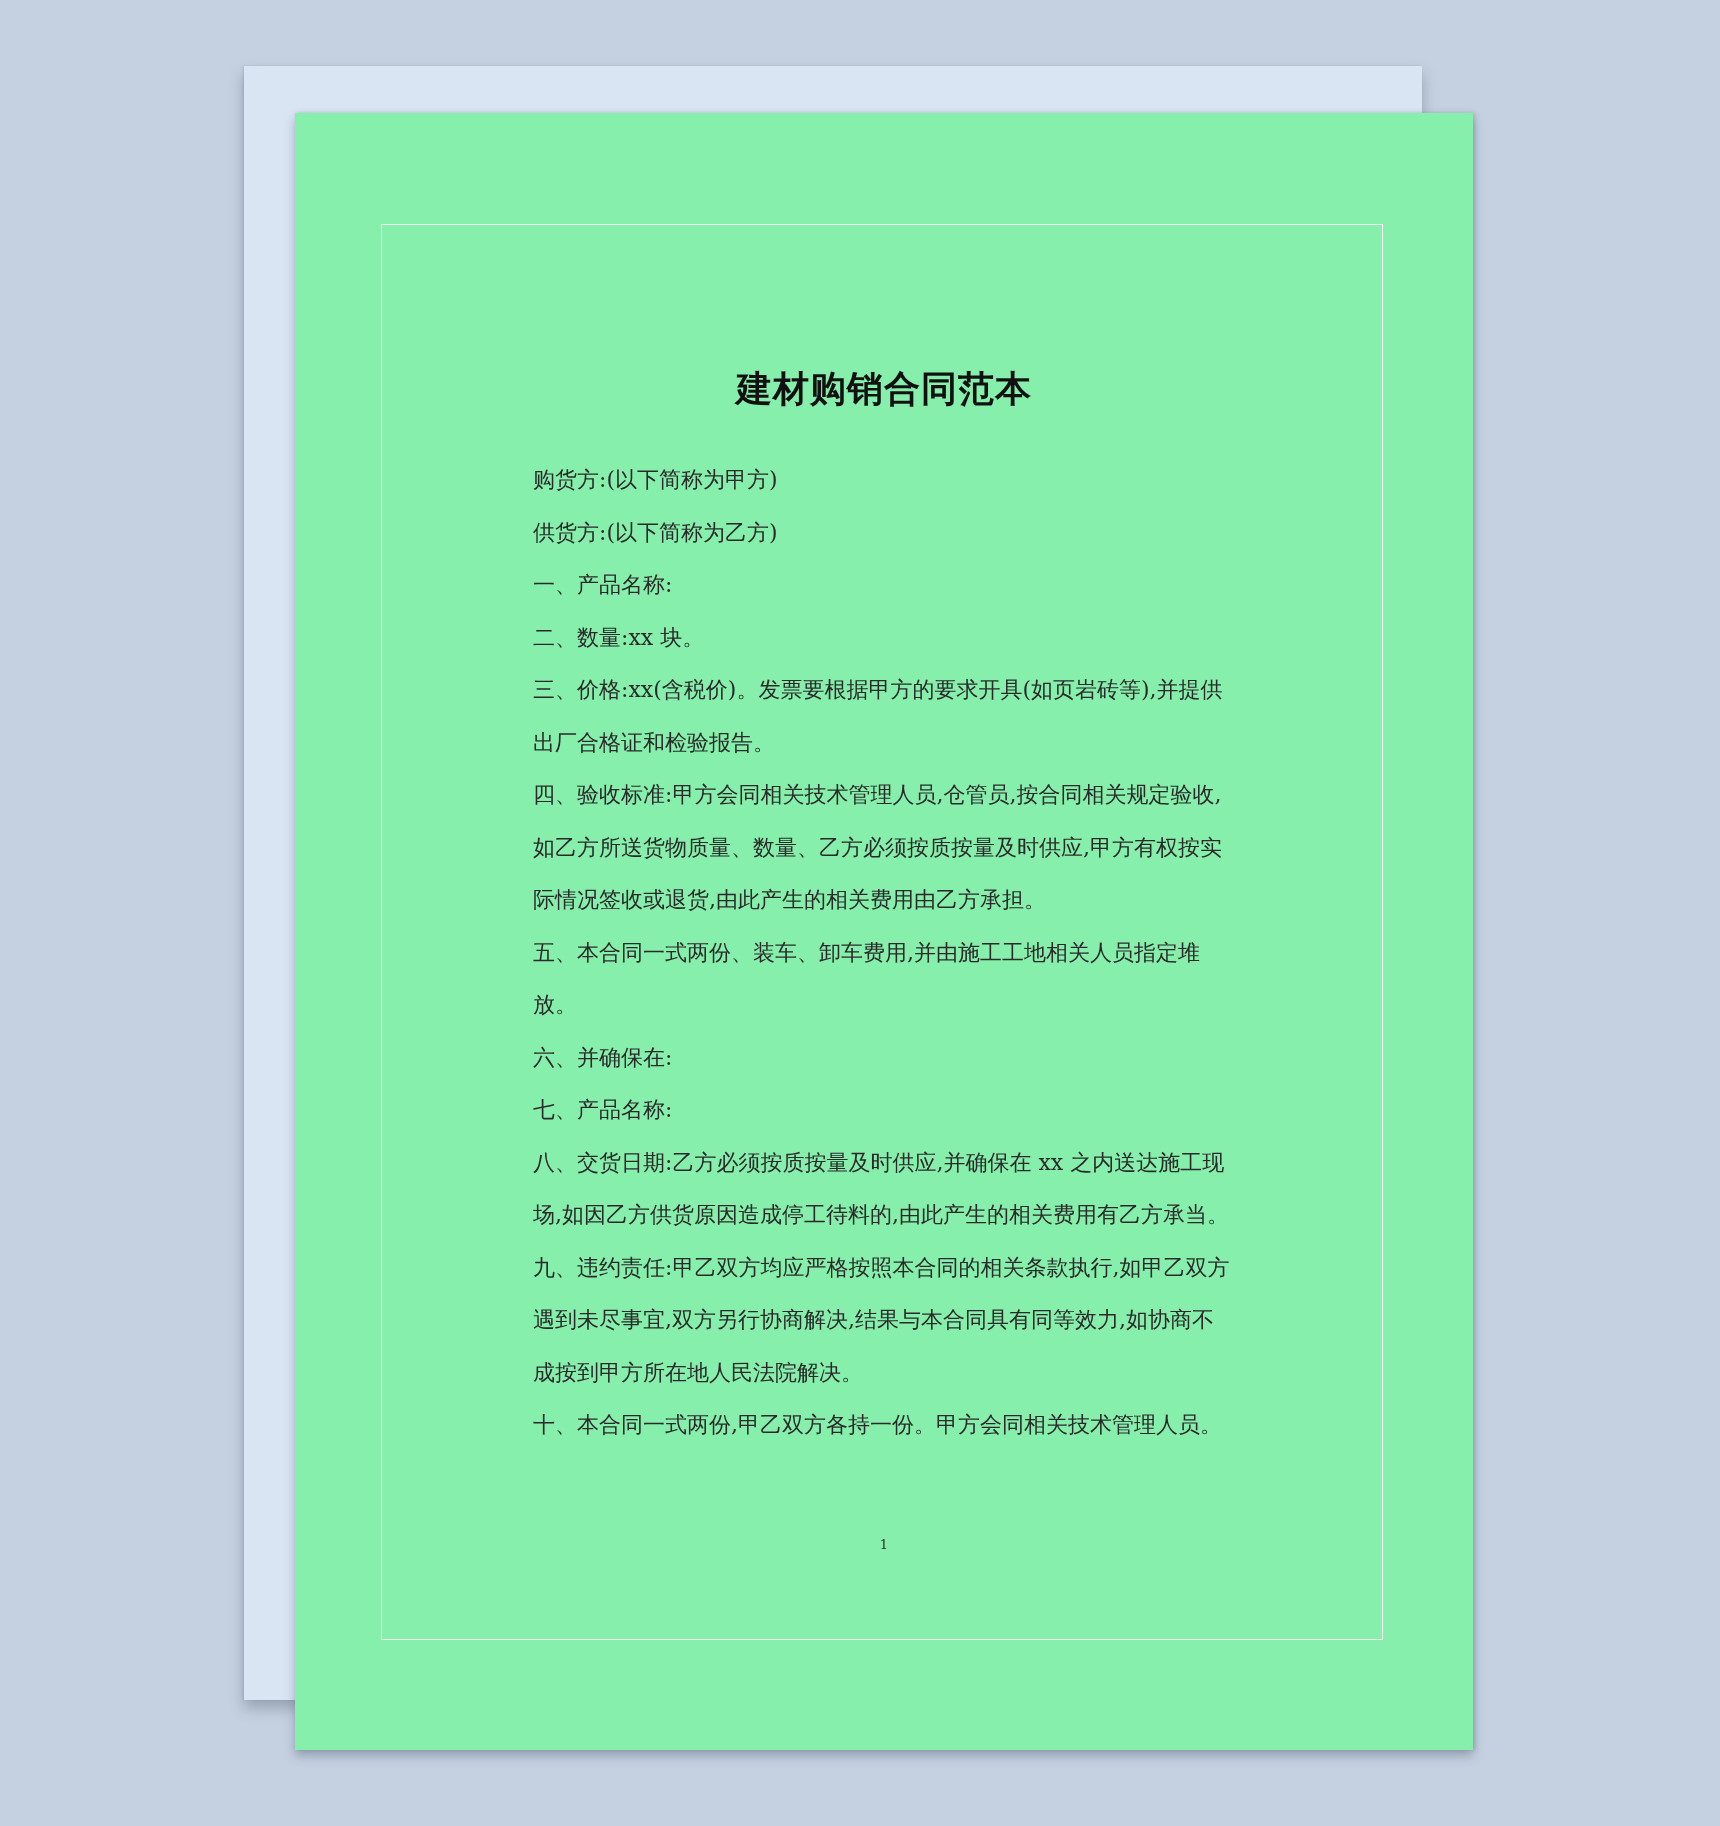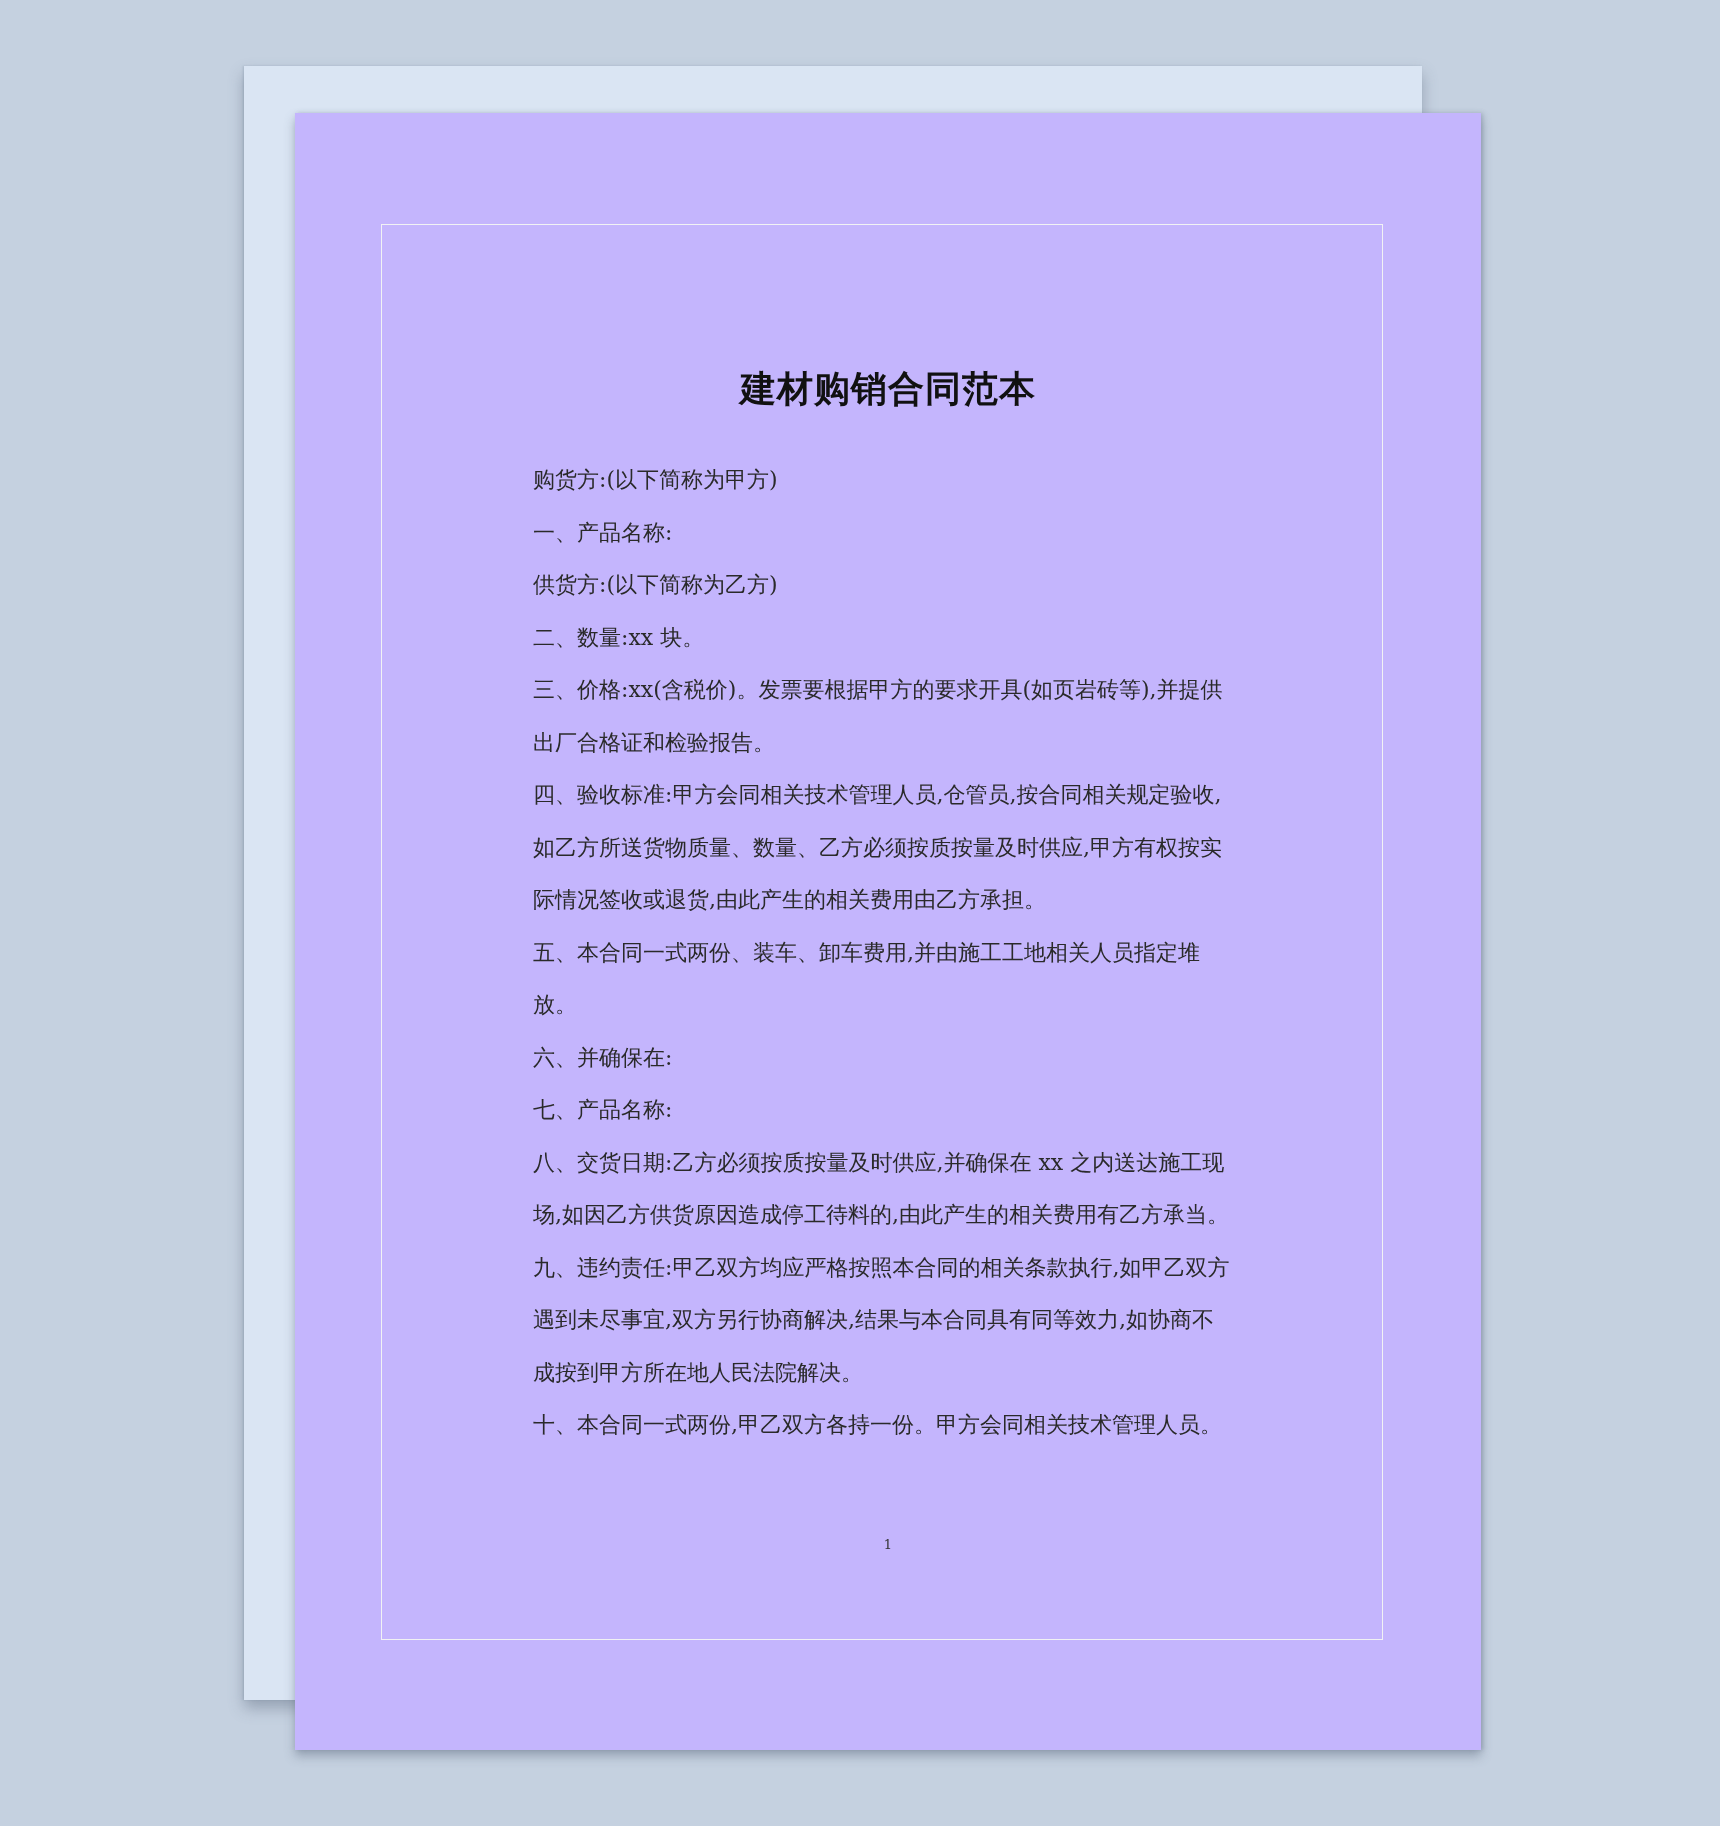--- a/index.html
+++ b/index.html
@@ -14,23 +14,22 @@
     position: absolute;
     left: 244px; top: 66px;
     width: 1178px; height: 1634px;
     background: #dae5f3;
     box-shadow: 0 8px 14px rgba(90,105,125,0.45), -1px 0 2px rgba(120,135,155,0.3);
   }
   .sheet-front {
     position: absolute;
     left: 295px; top: 113px;
     width: 1178px; height: 1637px;
-    background: #c4b5fd;
+    background: #86efac;
     box-shadow: 0 6px 10px rgba(90,105,125,0.45), 2px 0 4px rgba(110,125,145,0.35);
-    padding-left: 8px;
   }
   .margin-box {
     position: absolute;
     left: 86px; top: 111px;
     width: 1000px; height: 1414px;
     border: 1px solid #f1f2f4;
   }
   .doc-title {
     position: absolute;
     left: 0; right: 0;
@@ -66,22 +65,22 @@
 
 <div class="sheet-back"></div>
 
 <div class="sheet-front">
   <div class="margin-box"></div>
 
   <div class="doc-title">建材购销合同范本</div>
 
   <div class="doc-body">
     <p class="para">购货方:(以下简称为甲方)</p>
+    <p class="para">供货方:(以下简称为乙方)</p>
     <p class="para">一、产品名称:</p>
-    <p class="para">供货方:(以下简称为乙方)</p>
     <p class="para">二、数量:xx 块。</p>
     <p class="para">三、价格:xx(含税价)。发票要根据甲方的要求开具(如页岩砖等),并提供出厂合格证和检验报告。</p>
     <p class="para">四、验收标准:甲方会同相关技术管理人员,仓管员,按合同相关规定验收,如乙方所送货物质量、数量、乙方必须按质按量及时供应,甲方有权按实际情况签收或退货,由此产生的相关费用由乙方承担。</p>
     <p class="para">五、本合同一式两份、装车、卸车费用,并由施工工地相关人员指定堆放。</p>
     <p class="para">六、并确保在:</p>
     <p class="para">七、产品名称:</p>
     <p class="para">八、交货日期:乙方必须按质按量及时供应,并确保在 xx 之内送达施工现场,如因乙方供货原因造成停工待料的,由此产生的相关费用有乙方承当。</p>
     <p class="para">九、违约责任:甲乙双方均应严格按照本合同的相关条款执行,如甲乙双方遇到未尽事宜,双方另行协商解决,结果与本合同具有同等效力,如协商不成按到甲方所在地人民法院解决。</p>
     <p class="para">十、本合同一式两份,甲乙双方各持一份。甲方会同相关技术管理人员。</p>
   </div>

